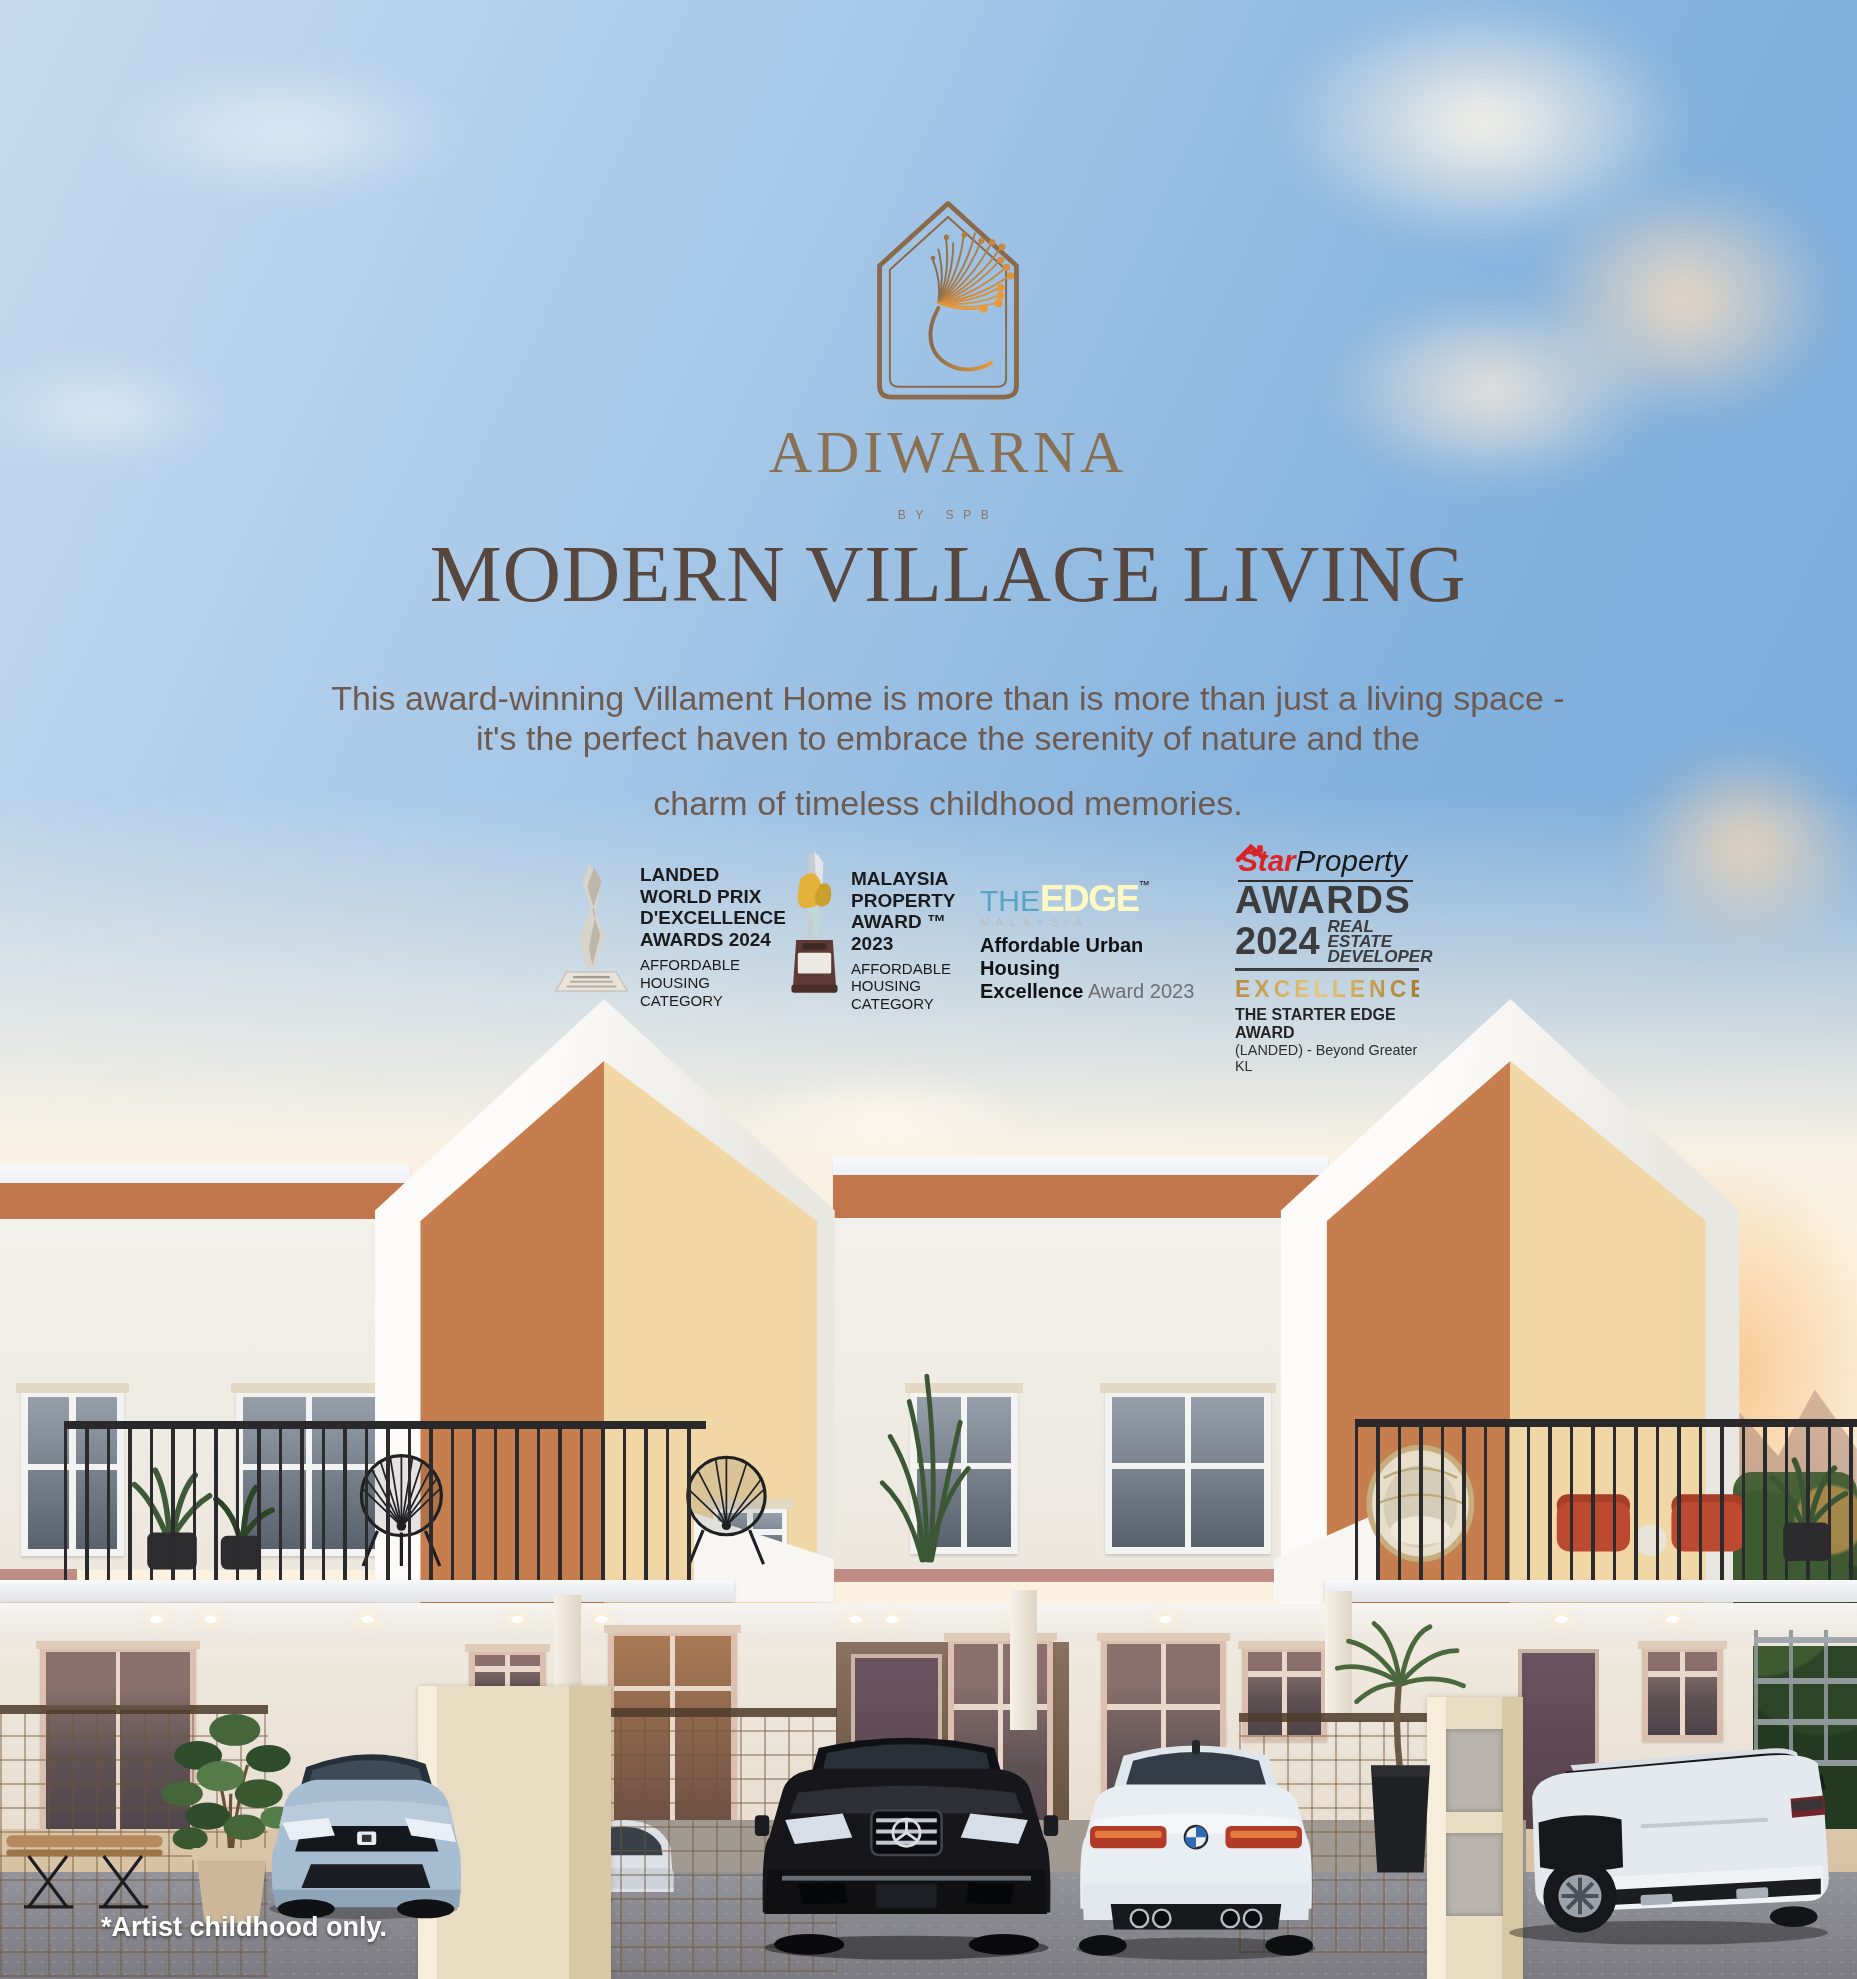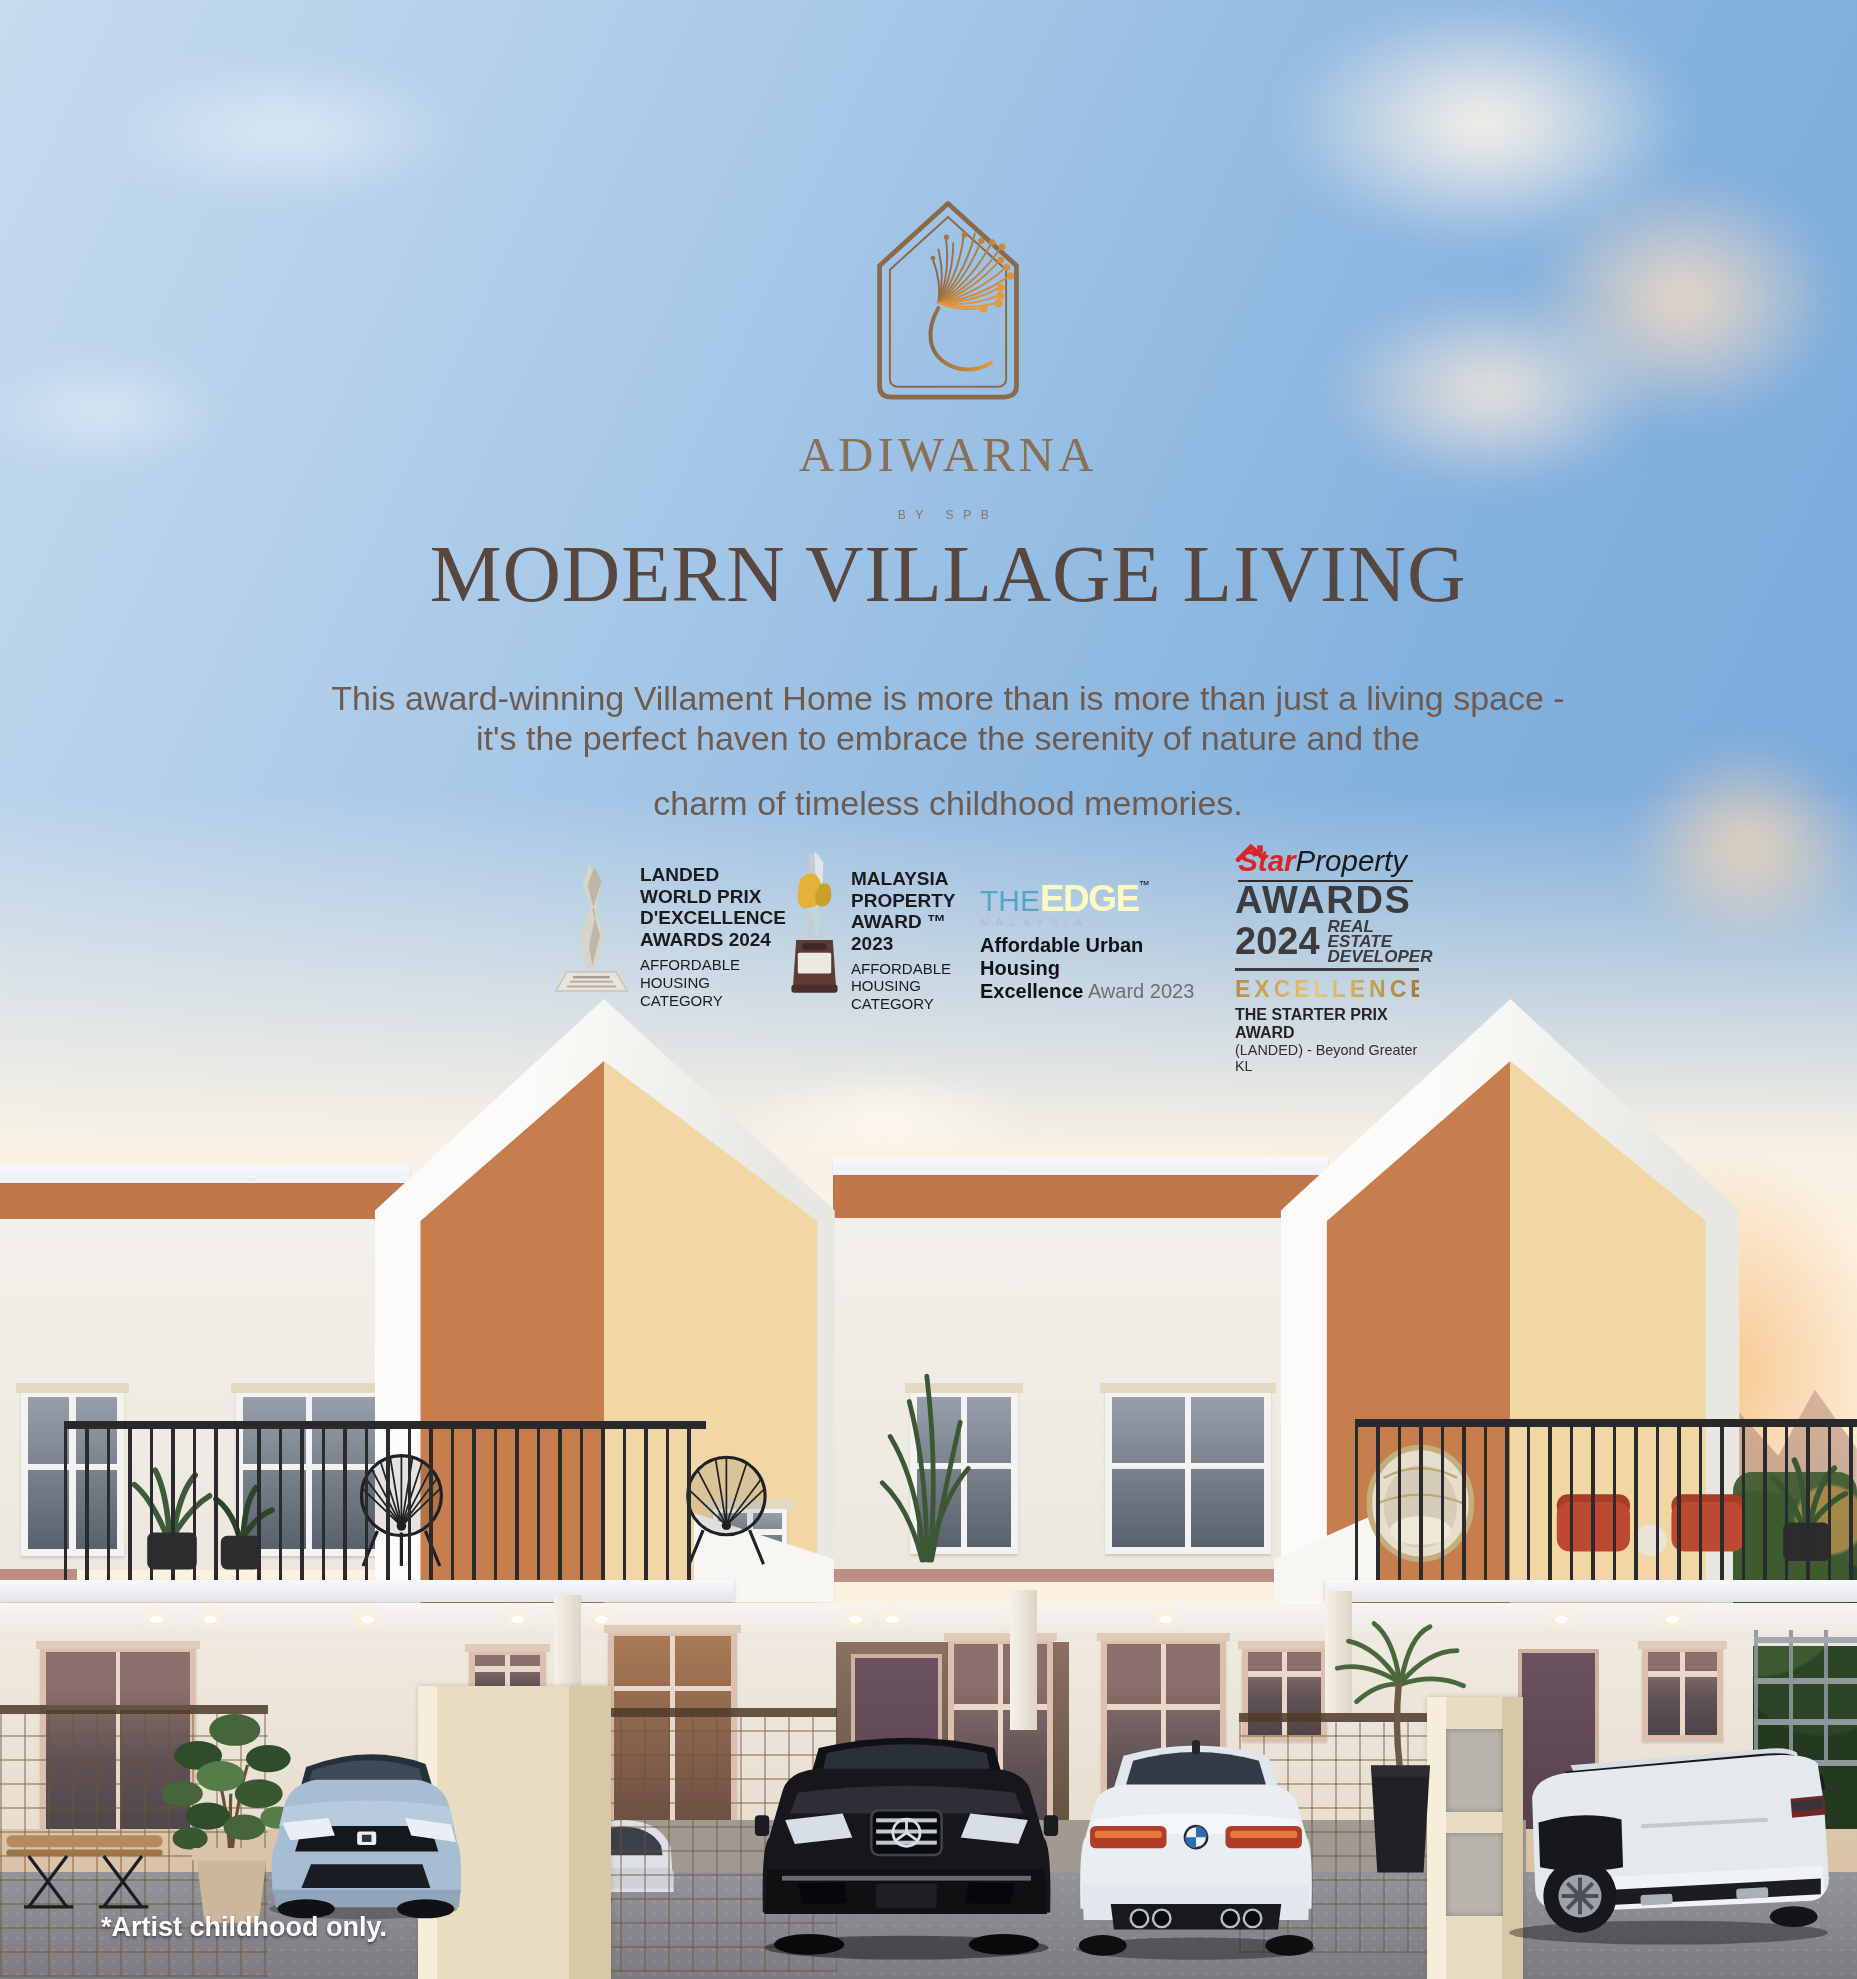--- a/index.html
+++ b/index.html
@@ -46,21 +46,21 @@
       repeating-linear-gradient(0deg, rgba(110,85,55,.5) 0 1.6px, transparent 1.6px 24px);}
   .slab{background:linear-gradient(180deg,#f8f9fb,#e2e4e8);box-shadow:0 2.4px 3.2px rgba(70,60,50,.25);}
   .pillar{background:linear-gradient(90deg,#f6eeda 0 19px,var(--pillar-beige,#e8dcc2) 19px 78%,#d9c8a5 78%);
     box-shadow:0 0 4.8px rgba(90,70,40,.25);}
   .panel{position:absolute;background:#b9b5ae;box-shadow:inset 0 0 6.4px rgba(60,55,50,.4);}
   .lt{position:absolute;width:12.8px;height:7.2px;border-radius:50%;background:#fff;
     box-shadow:0 0 11.2px 4px rgba(255,238,205,.85);}
 
   
   #top-content{position:absolute;left:19px;top:0;width:1858px;text-align:center;}
-  #brand-name{margin-top:17px;font-family:"Liberation Serif",serif;font-size:49px;letter-spacing:4px;
+  #brand-name{margin-top:9px;font-family:"Liberation Serif",serif;font-size:60px;letter-spacing:4px;
     color:var(--brand-text,#8a7052);font-weight:normal;text-align:center;}
   #brand-byline{font-size:12px;letter-spacing:9.6px;color:var(--byline-text,#8d7560);}
   #headline{font-family:"Liberation Serif",serif;font-size:81px;letter-spacing:0.8px;
     color:var(--heading-text,#57473f);font-weight:normal;}
   .tagline-line{font-size:34px;line-height:53px;color:var(--body-text,#6d5b51);}
 
   
   .award-title{font-weight:bold;font-size:19px;line-height:21.5px;color:var(--award-text,#1b1b1d);}
   .award-cat{font-size:15px;line-height:17.6px;color:var(--award-text,#1b1b1d);}
   #edge-the{font-size:30px;color:var(--edge-blue,#56a5c6);letter-spacing:0px;}
@@ -528,20 +528,20 @@
       <div id="star-awards">AWARDS</div>
       <div id="star-year-row">
         <span id="star-year">2024</span>
         <span class="star-dev">
           <span>REAL ESTATE</span><br>
           <span>DEVELOPER</span>
         </span>
       </div>
       <div id="star-rule"></div>
       <div id="star-tier">EXCELLENCE</div>
-      <div id="star-name">THE STARTER PRIX AWARD</div>
+      <div id="star-name">THE STARTER EDGE AWARD</div>
       <div id="star-detail">(LANDED) - Beyond Greater KL</div>
     </div>
   </div>
 
   <div id="footnote">*Artist childhood only.</div>
 </div>
 
 
 </body></html>

